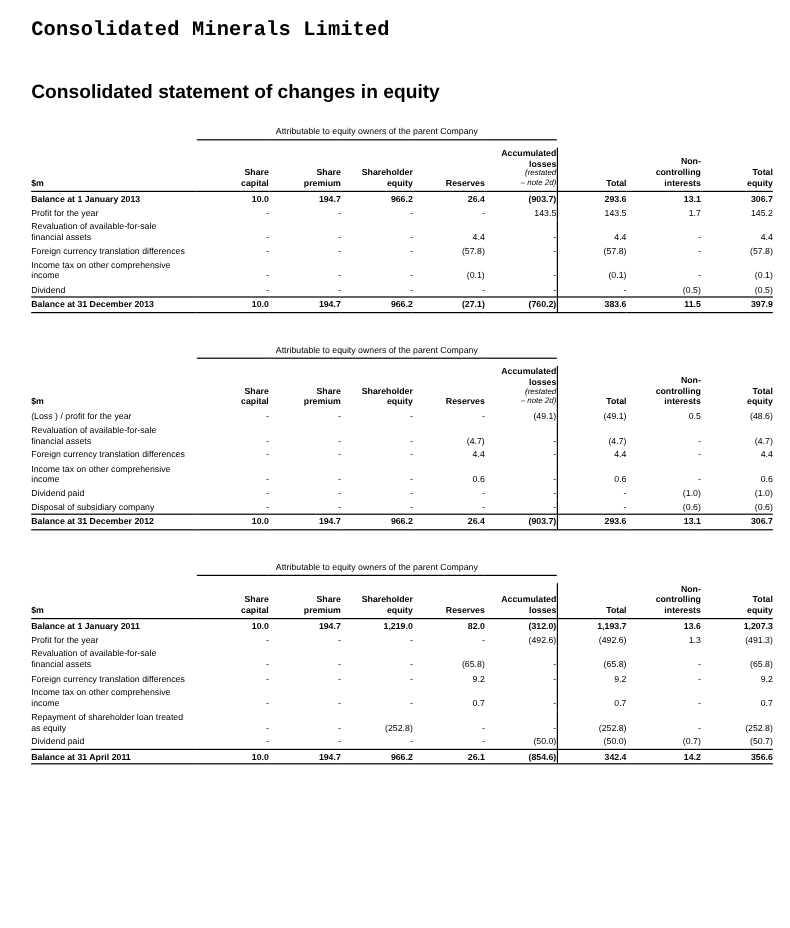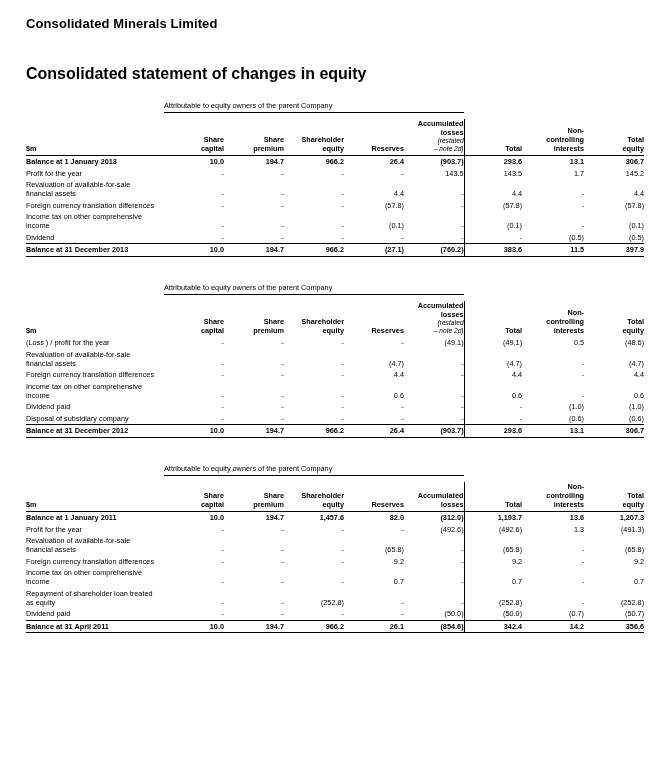--- a/index.html
+++ b/index.html
@@ -15,24 +15,25 @@
     font-size: 7.5px;
     position: relative;
     overflow: hidden;
   }
   .page {
     padding: 10px 22px 0 26px;
     box-sizing: border-box;
     width: 658px;
   }
   .company-title {
-    font-size: 13px;
+    font-size: 17px;
     font-weight: bold;
     letter-spacing: 0.1px;
     margin: 6px 0 8px 0;
+    font-family: Liberation Mono, monospace;
   }
   .doc-title {
     font-size: 16px;
     font-weight: bold;
     margin: 34px 0 0 0;
   }
 
   table.eq {
     border-collapse: collapse;
     width: 612px;
@@ -47,20 +48,21 @@
   }
 
   
   col.c-label { width: 138px; }
   col.c-num   { width: 60px; }
   col.c-total { width: 58px; }
   col.c-nci   { width: 62px; }
   col.c-teq   { width: 60px; }
 
   .attrib-head {
+    text-align: center;
     font-size: 7.3px;
     padding-bottom: 2px !important;
     border-bottom: 1px solid #000;
   }
   .spacer-row td { height: 6px; }
 
   .colhead td {
     text-align: right;
     font-weight: bold;
     padding-bottom: 2px !important;
@@ -434,21 +436,21 @@
           <span class="bold2">Total</span>
           <span class="bold2">equity</span>
         </td>
       </tr>
     </tbody>
     <tbody>
         <tr class="data bold topline">
           <td class="lbl">Balance at 1 January 2011</td>
           <td>10.0</td>
           <td>194.7</td>
-          <td>1,457.6</td>
+          <td>1,219.0</td>
           <td>82.0</td>
           <td>(312.0)</td>
           <td class="total-col">1,193.7</td>
           <td>13.6</td>
           <td>1,207.3</td>
         </tr>
         <tr class="data">
           <td class="lbl">Profit for the year</td>
           <td>-</td>
           <td>-</td>

